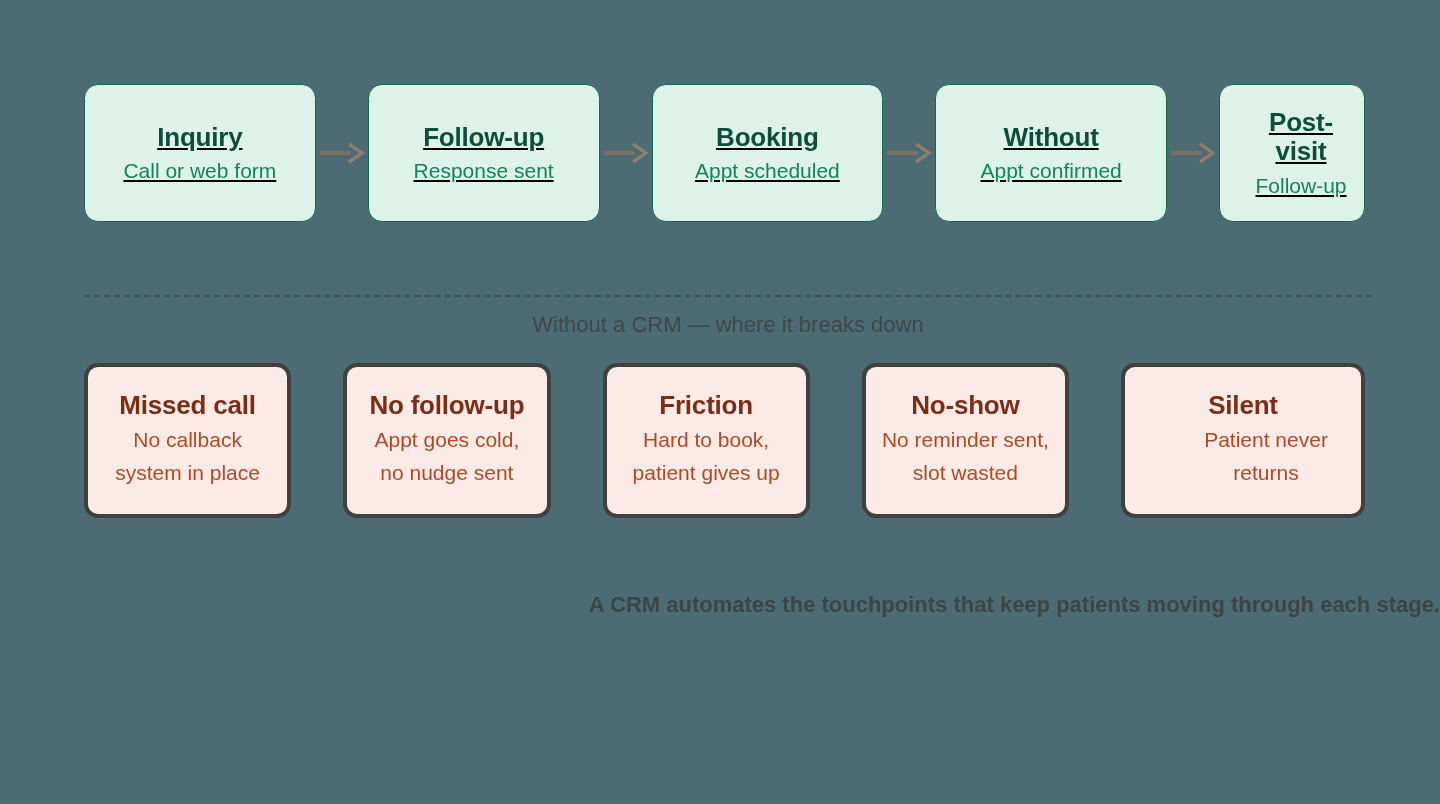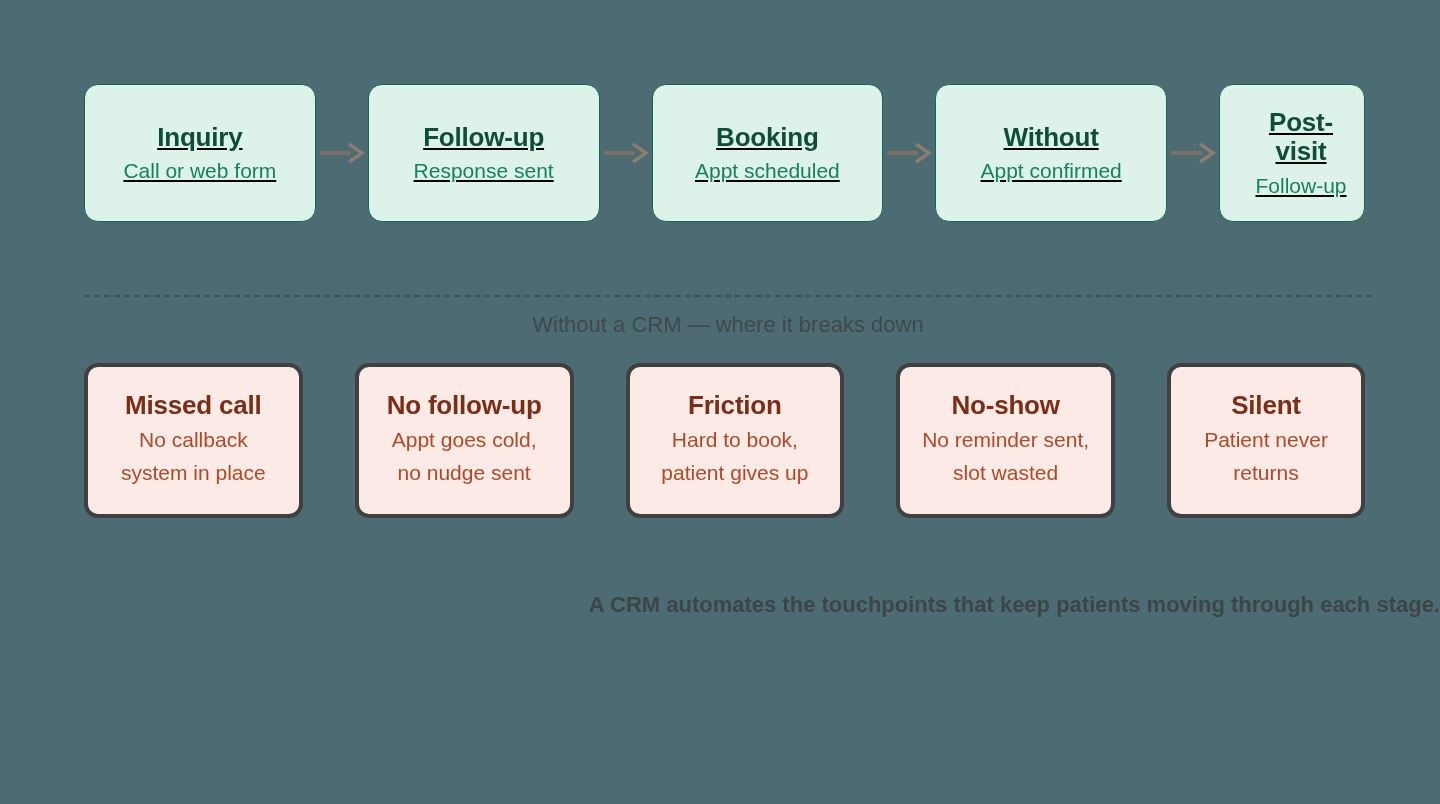--- a/index.html
+++ b/index.html
@@ -137,20 +137,21 @@
     color: #b04a26;
     font-size: 21px;
     line-height: 1.6;
     margin-top: 2px;
     white-space: pre-line;
   }
   .fail-sub.overflow {
     white-space: pre-line;
     width: 190px;
     flex: none;
+    padding-left: 46px;
   }
 
   
   .footer-note {
     position: absolute;
     left: 0;
     right: 0;
     top: 591px;
     text-align: right;
     color: #3b4746;

